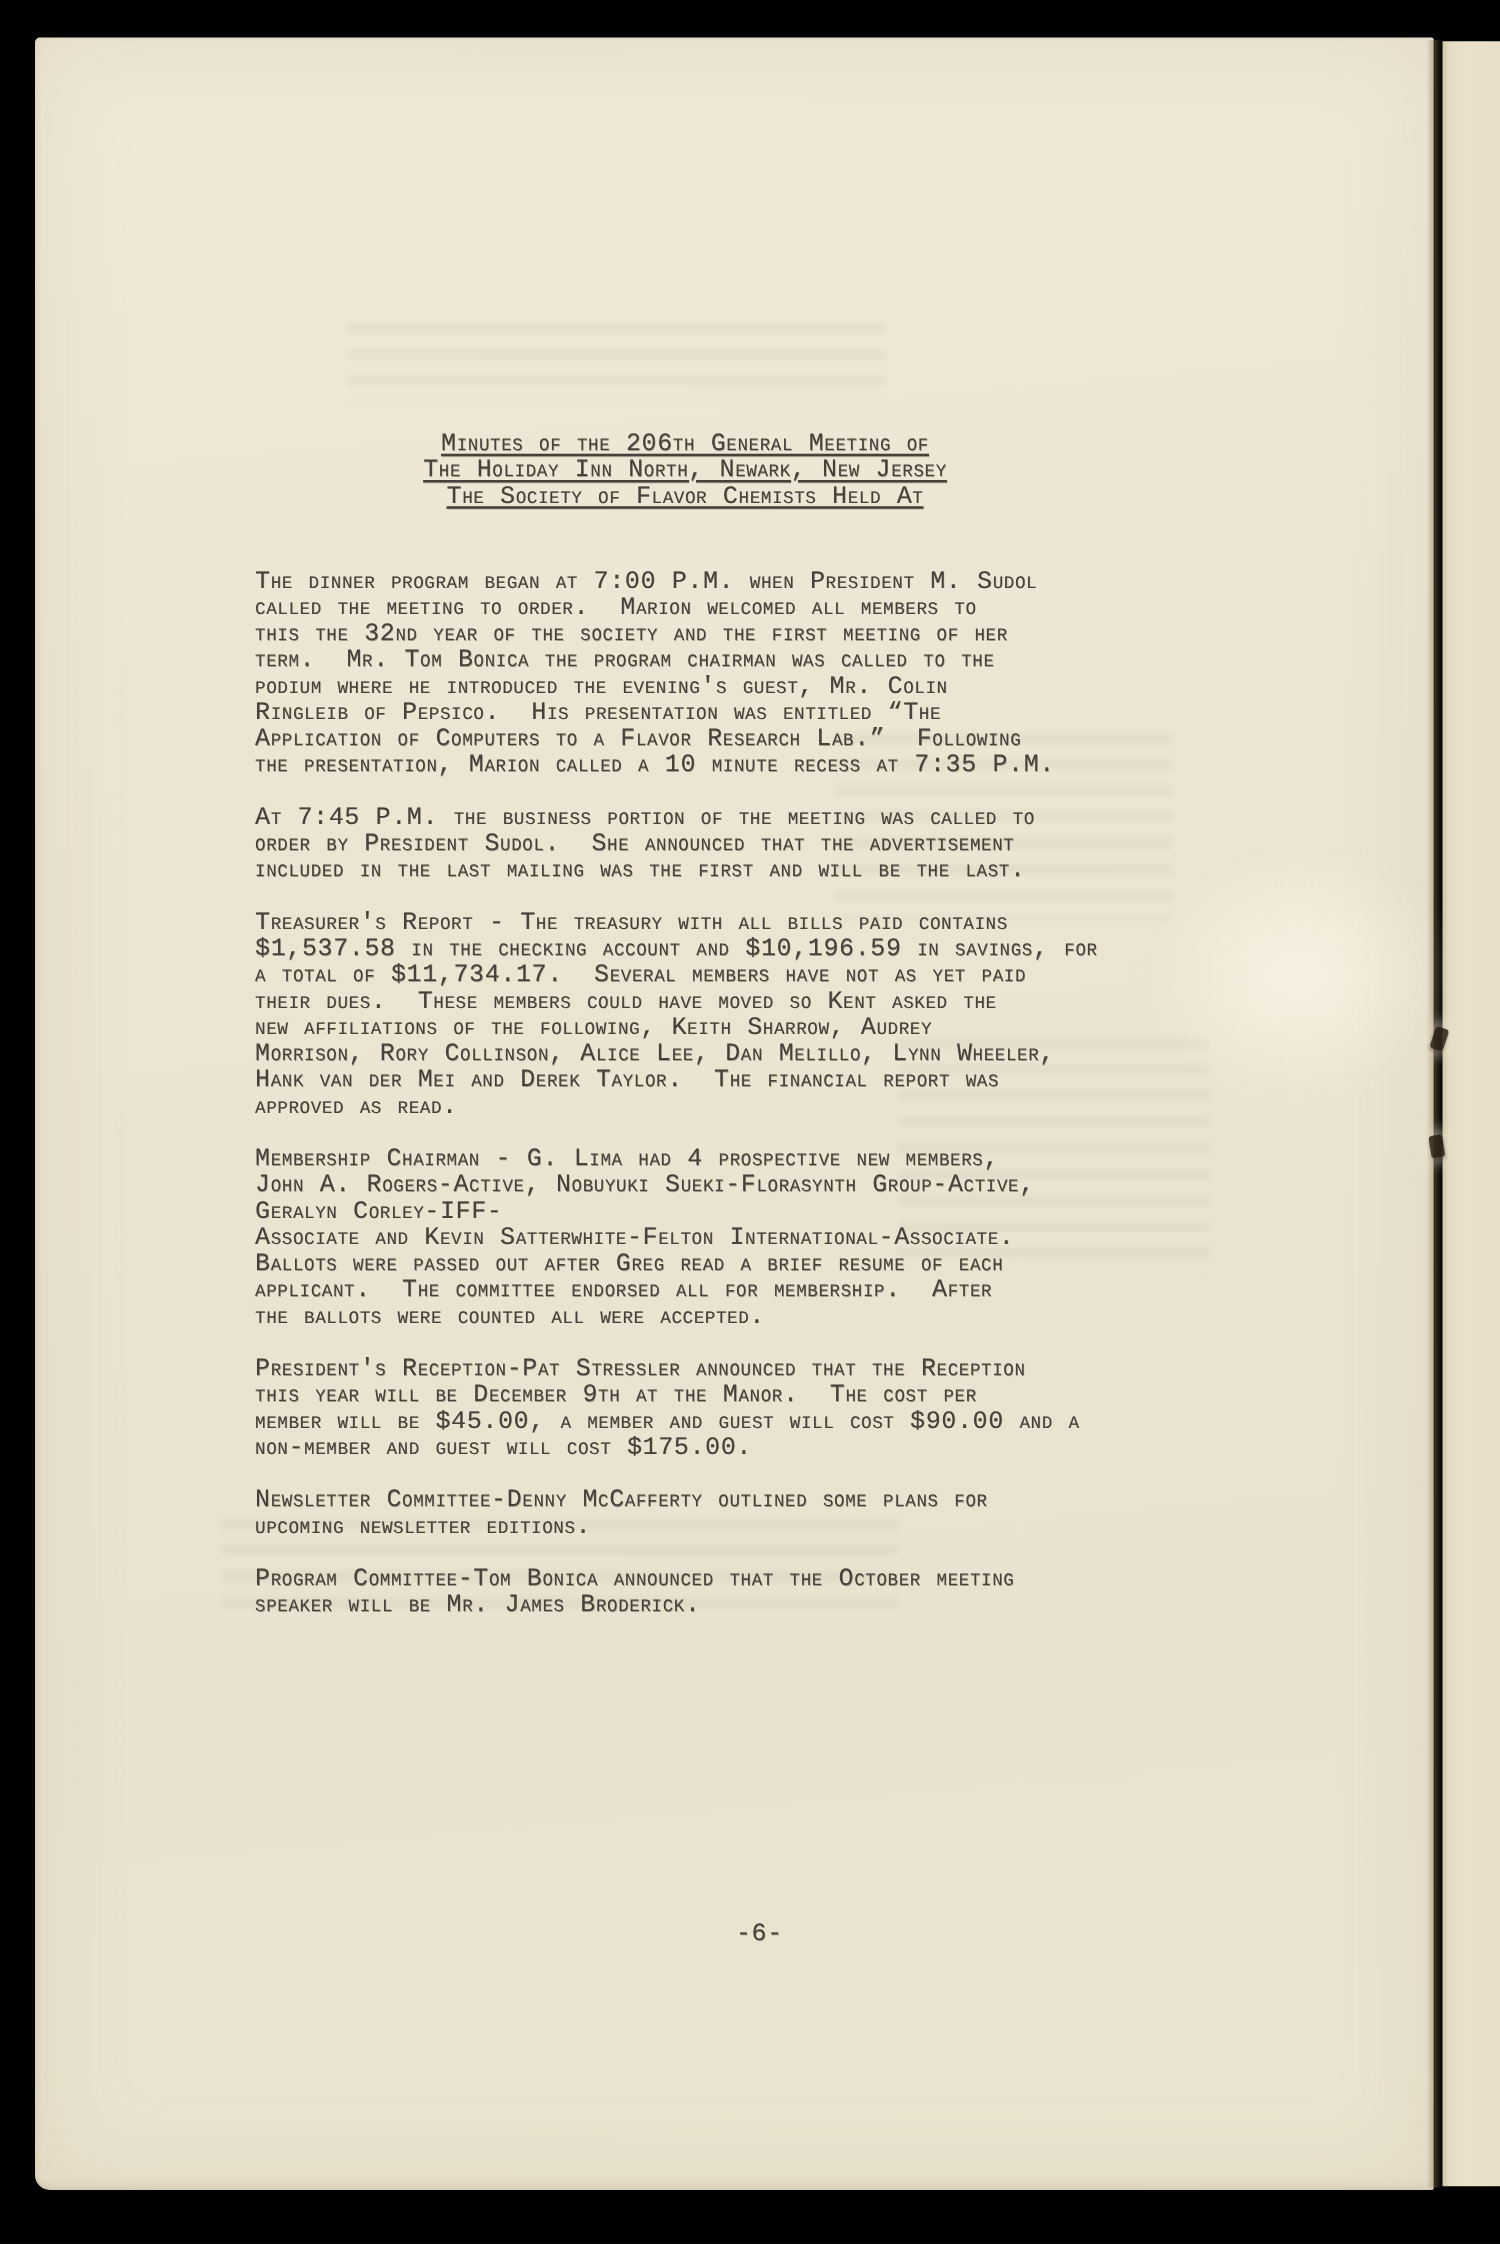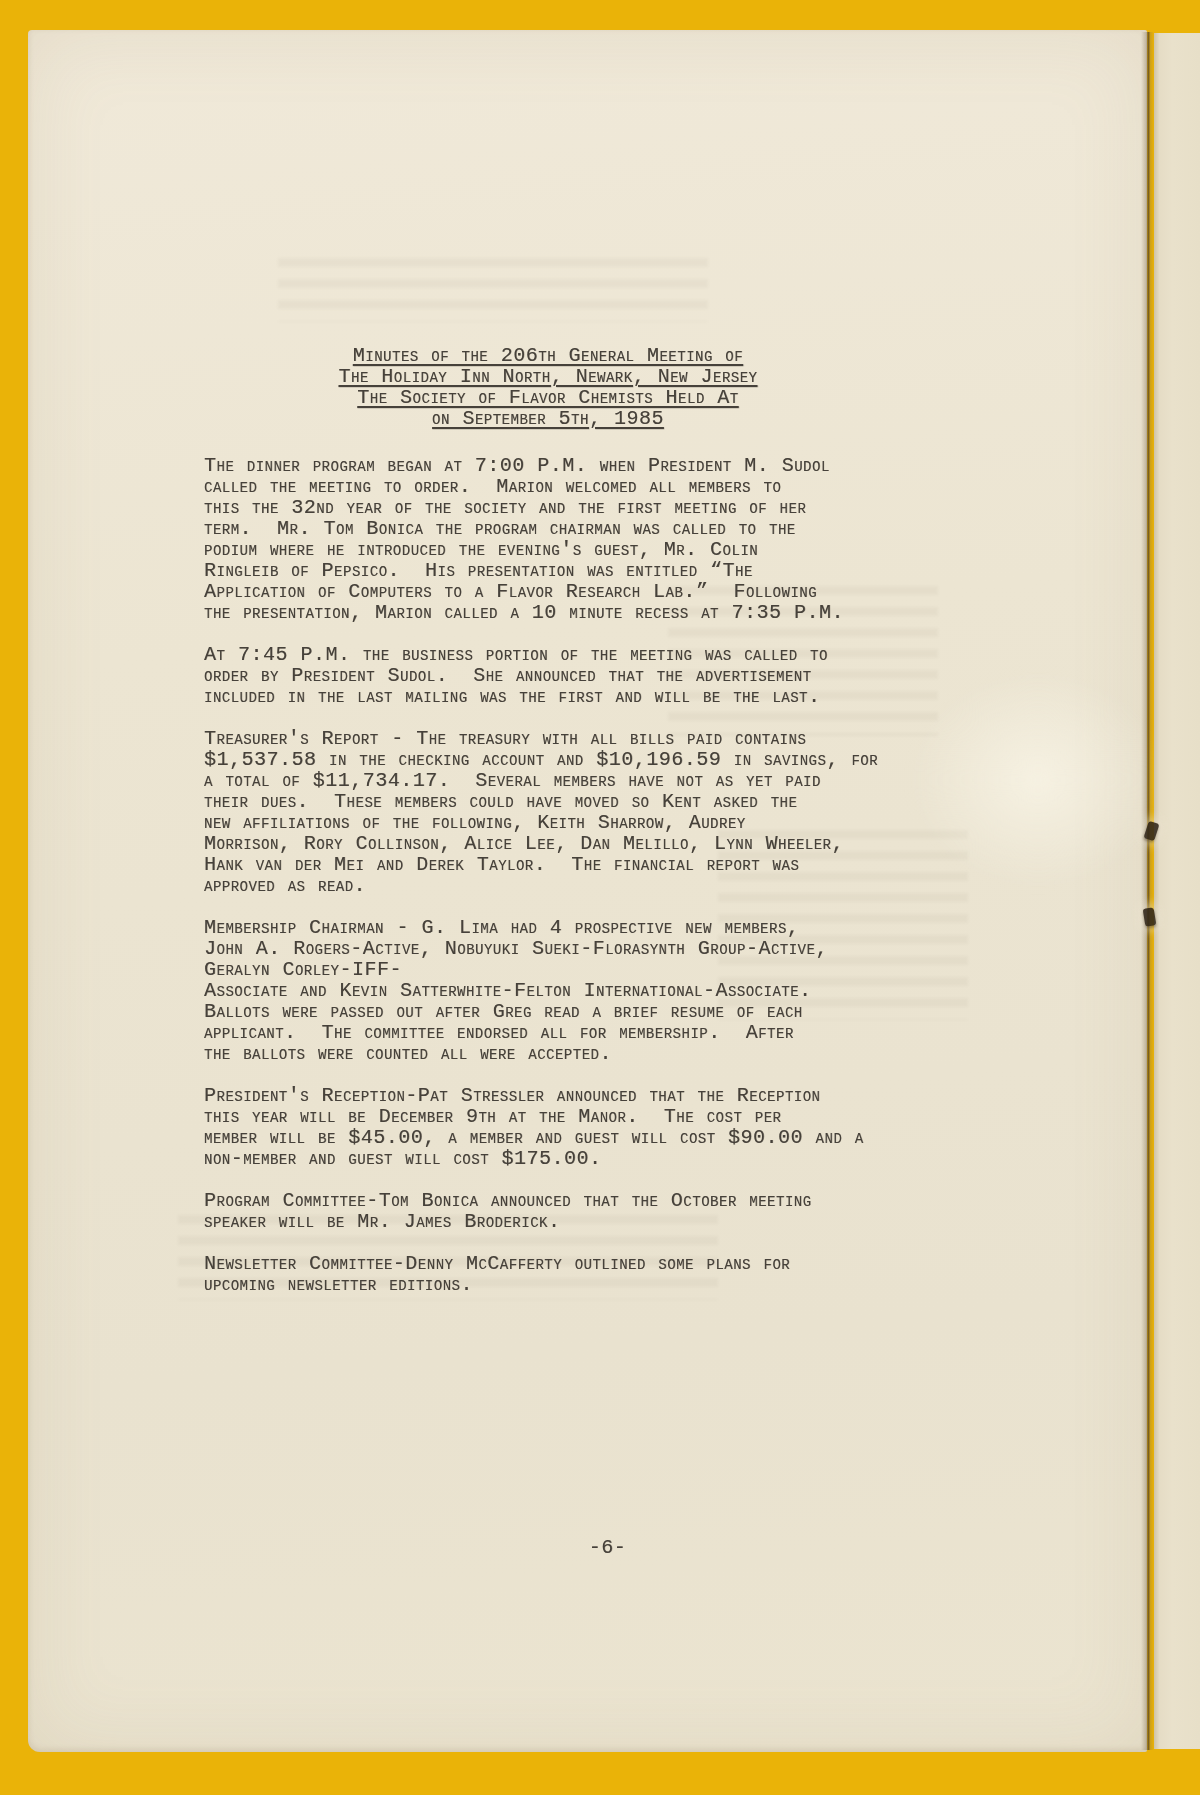--- a/index.html
+++ b/index.html
@@ -1,18 +1,18 @@
 <!DOCTYPE html>
 <html><head>
 <meta charset="utf-8">
 <style>
   html,body { margin:0; padding:0; background:#19181c; }
   .scene {
     position:relative; width:1200px; height:1795px;
-    background:#eab308; overflow:hidden;
+    background:#000000; overflow:hidden;
     font-family:"Liberation Mono","DejaVu Sans Mono",monospace;
   }
   .page {
     position:absolute; left:28px; top:30px; width:1119px; height:1722px;
     background:linear-gradient(175deg,#f0e9d9 0%,#ece5d2 35%,#e9e2cf 75%,#ebe4d0 100%);
     border-radius:4px 2px 2px 12px;
     box-shadow:inset 0 0 80px rgba(155,135,95,.14), inset 0 -2px 6px rgba(120,100,70,.18);
   }
   .fold {
     position:absolute; left:1141px; top:32px; width:13px; height:1718px;
@@ -71,21 +71,20 @@
     <div class="ghost g1"></div>
     <div class="ghost g2"></div>
     <div class="ghost g3"></div>
     <div class="ghost g4"></div>
     <div class="sheen"></div>
 
     <div class="title doc-text">
       <div class="title-line">Minutes of the 206th General Meeting of</div>
       <div class="title-line">The Holiday Inn North, Newark, New Jersey</div>
       <div class="title-line">The Society of Flavor Chemists Held At</div>
-      <div class="title-line">on September 5th, 1985</div>
     </div>
 
     <div class="body doc-text">
       <p class="para">The dinner program began at 7:00 P.M. when President M. Sudol
 called the meeting to order.  Marion welcomed all members to
 this the 32nd year of the society and the first meeting of her
 term.  Mr. Tom Bonica the program chairman was called to the
 podium where he introduced the evening's guest, Mr. Colin
 Ringleib of Pepsico.  His presentation was entitled “The
 Application of Computers to a Flavor Research Lab.”  Following
@@ -105,24 +104,24 @@
 John A. Rogers-Active, Nobuyuki Sueki-Florasynth Group-Active,
 Geralyn Corley-IFF-
 Associate and Kevin Satterwhite-Felton International-Associate.
 Ballots were passed out after Greg read a brief resume of each
 applicant.  The committee endorsed all for membership.  After
 the ballots were counted all were accepted.</p>
       <p class="para">President's Reception-Pat Stressler announced that the Reception
 this year will be December 9th at the Manor.  The cost per
 member will be $45.00, a member and guest will cost $90.00 and a
 non-member and guest will cost $175.00.</p>
+      <p class="para">Newsletter Committee-Denny McCafferty outlined some plans for
+upcoming newsletter editions.</p>
       <p class="para">Program Committee-Tom Bonica announced that the October meeting
 speaker will be Mr. James Broderick.</p>
-      <p class="para">Newsletter Committee-Denny McCafferty outlined some plans for
-upcoming newsletter editions.</p>
     </div>
 
     <div class="pagenum doc-text">-6-</div>
   </div>
 
   <div class="fold"></div>
   <div class="edge-page"></div>
   <div class="staple s1"></div>
   <div class="staple s2"></div>
 

